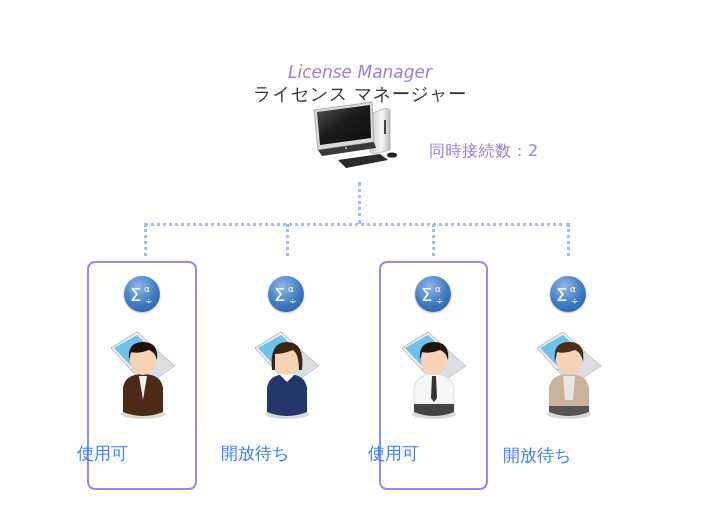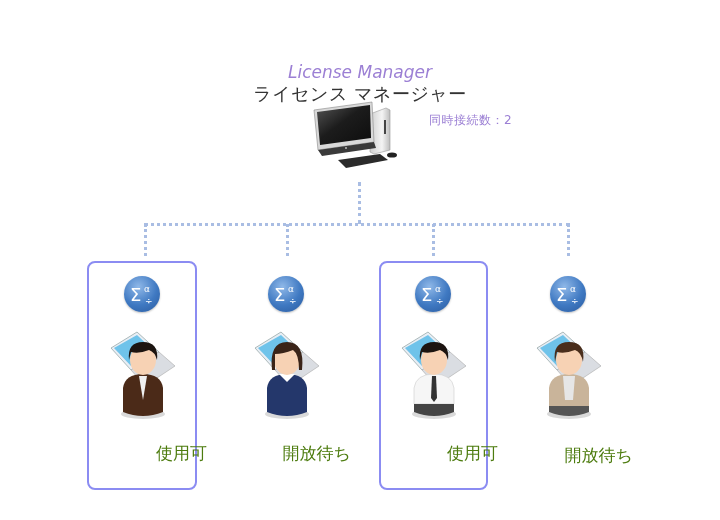--- a/index.html
+++ b/index.html
@@ -1,25 +1,25 @@
 <!DOCTYPE html>
 <html><head>
 <meta charset="utf-8">
 <style>
   html, body { margin:0; padding:0; }
   body { width:720px; height:520px; background:#ffffff; position:relative; overflow:hidden;
          font-family:"DejaVu Sans", sans-serif; }
   .abs { position:absolute; }
   .title-ja { left:0; width:720px; top:36px; text-align:center; font-size:18px; color:#333333; letter-spacing:0.5px;margin-top:46px; }
   .title-en { left:0; width:720px; top:62px; text-align:center; font-size:17px; color:#9b7fd4;font-style:italic; }
-  .conn { left:429px; top:112px; font-size:12px; color:#9b7fd4; letter-spacing:0.5px; }
+  .conn { left:429px; top:141px; font-size:16px; color:#9b7fd4; letter-spacing:0.5px; }
   .dot-v { border-left:3px dotted #a9bde3; width:0; }
   .dot-h { border-top:3px dotted #a9bde3; height:0; }
   .box { border:2px solid #8b8cf2; border-radius:8px; box-sizing:border-box; }
-  .label { font-size:17px; color:#4d7c0f; text-align:right; width:130px; }
+  .label { font-size:17px; color:#3b82f6; text-align:left; width:130px; }
   .sigma { width:36px; height:36px; border-radius:50%;
            background:radial-gradient(circle at 40% 30%, #8fb8e8 0%, #3f79c2 55%, #2a5a9e 100%);
            box-shadow:0 1px 2px rgba(0,0,0,0.25); }
 </style>
 </head>
 <body>
 
 <div class="abs title-ja">ライセンス マネージャー</div>
 <div class="abs title-en">License Manager</div>
 

